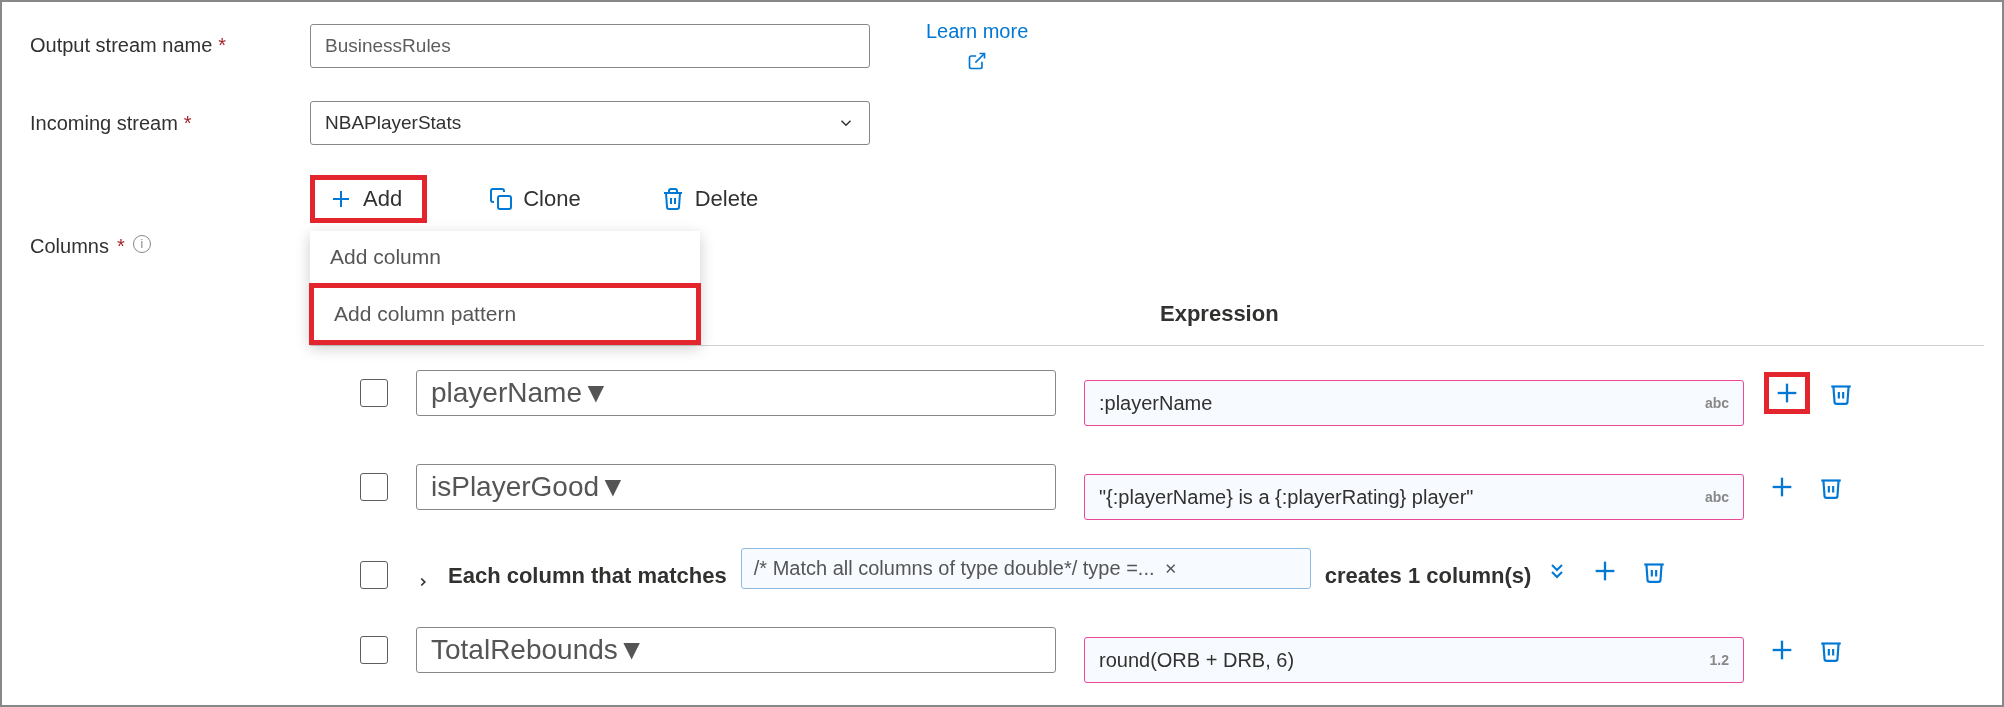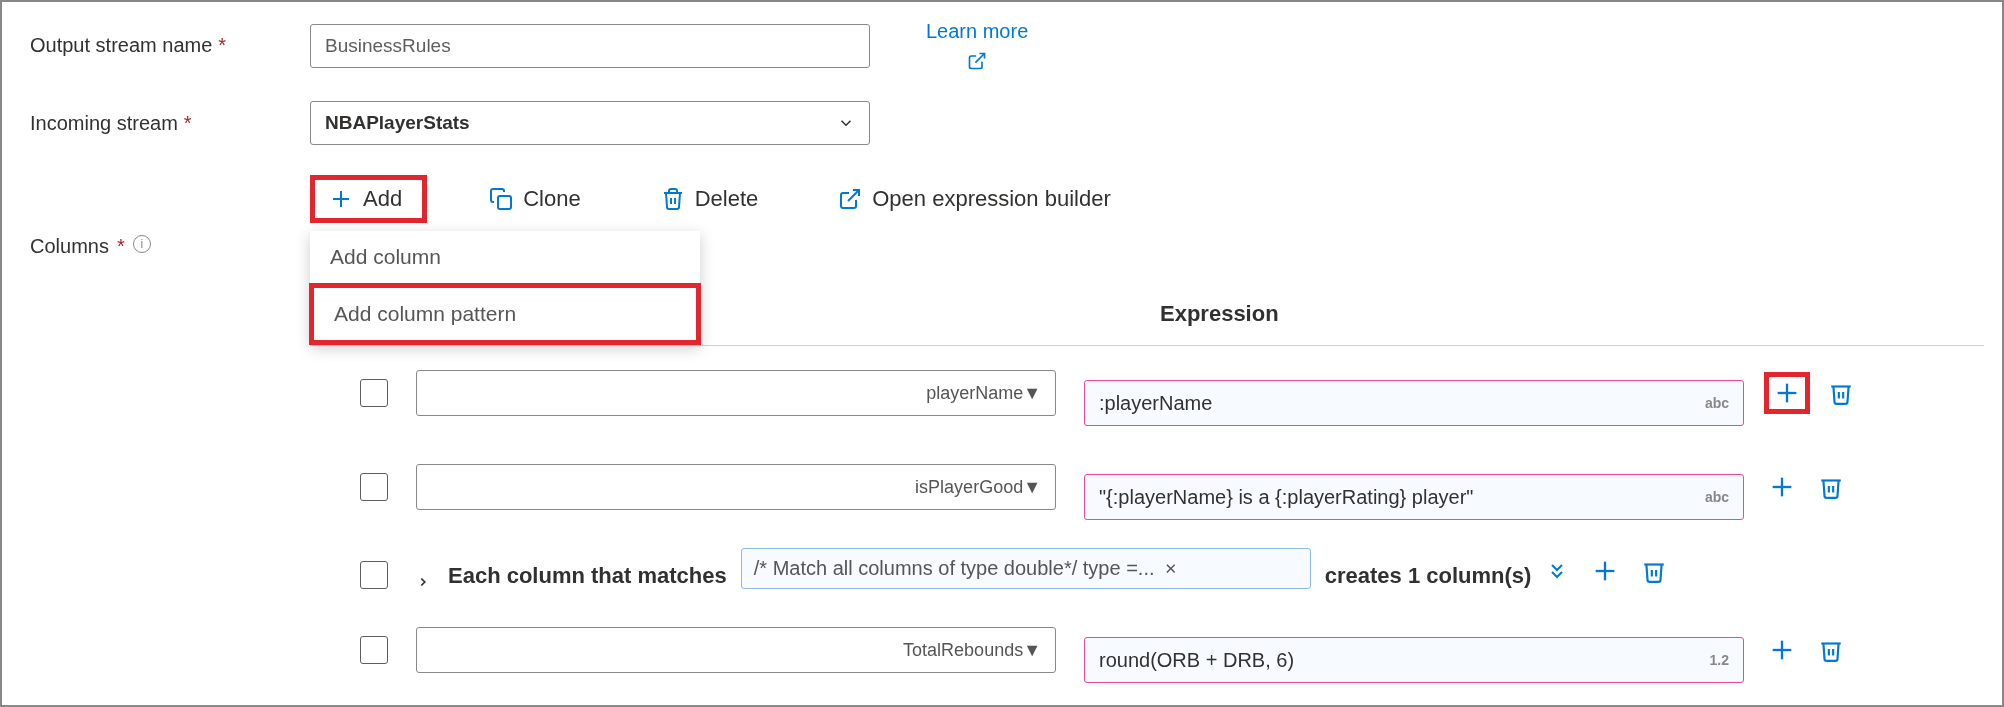--- a/index.html
+++ b/index.html
@@ -48,21 +48,20 @@
     border: 1px solid #8a8886;
     border-radius: 3px;
     padding: 6px 14px;
     font-size: 19px;
     color: #323130;
     display:flex;
     align-items:center;
     justify-content:space-between;
     cursor:pointer;
     background:#fff;
-    font-weight:bold;
   }
   .learn-more {
     margin-left: 56px;
     color: #0078d4;
     font-size: 20px;
     display:flex;
     align-items:center;
     gap:8px;
     cursor:pointer;
     flex-direction:column;
@@ -146,22 +145,22 @@
     background:#fff;
   }
   .col-select {
     width: 640px;
     height: 46px;
     border:1px solid #8a8886;
     border-radius:3px;
     padding: 0 14px;
     display:flex;
     align-items:center;
-    justify-content:flex-end;
-    font-size:18px;
+    justify-content:flex-start;
+    font-size:28px;
     color:#555;
     background:#fff;
     cursor:pointer;
   }
   .exp-input {
     width: 660px;
     height: 46px;
     border:1px solid #ec4899;
     background:#f7fbff;
     border-radius:3px;
@@ -285,28 +284,20 @@
           <span>Clone</span>
         </div>
         <div class="tbtn">
           <svg width="24" height="24" viewBox="0 0 24 24" fill="none" stroke="#0078d4" stroke-width="2">
               <polyline points="3 6 5 6 21 6"></polyline>
               <path d="M19 6l-1 14a2 2 0 0 1-2 2H8a2 2 0 0 1-2-2L5 6"></path>
               <path d="M10 11v6M14 11v6"></path>
               <path d="M8 6V4a2 2 0 0 1 2-2h4a2 2 0 0 1 2 2v2"></path>
             </svg>
           <span>Delete</span>
-        </div>
-        <div class="tbtn">
-          <svg width="24" height="24" viewBox="0 0 24 24" fill="none" stroke="#0078d4" stroke-width="2">
-              <path d="M18 13v6a2 2 0 0 1-2 2H5a2 2 0 0 1-2-2V8a2 2 0 0 1 2-2h6"></path>
-              <polyline points="15 3 21 3 21 9"></polyline>
-              <line x1="10" y1="14" x2="21" y2="3"></line>
-            </svg>
-          <span>Open expression builder</span>
         </div>
 
         <div class="dropdown-menu">
           <div class="menu-item">Add column</div>
           <div class="menu-item pattern">Add column pattern</div>
         </div>
       </div>
 
       <div class="grid-header">
         <div class="h-exp">Expression</div>

